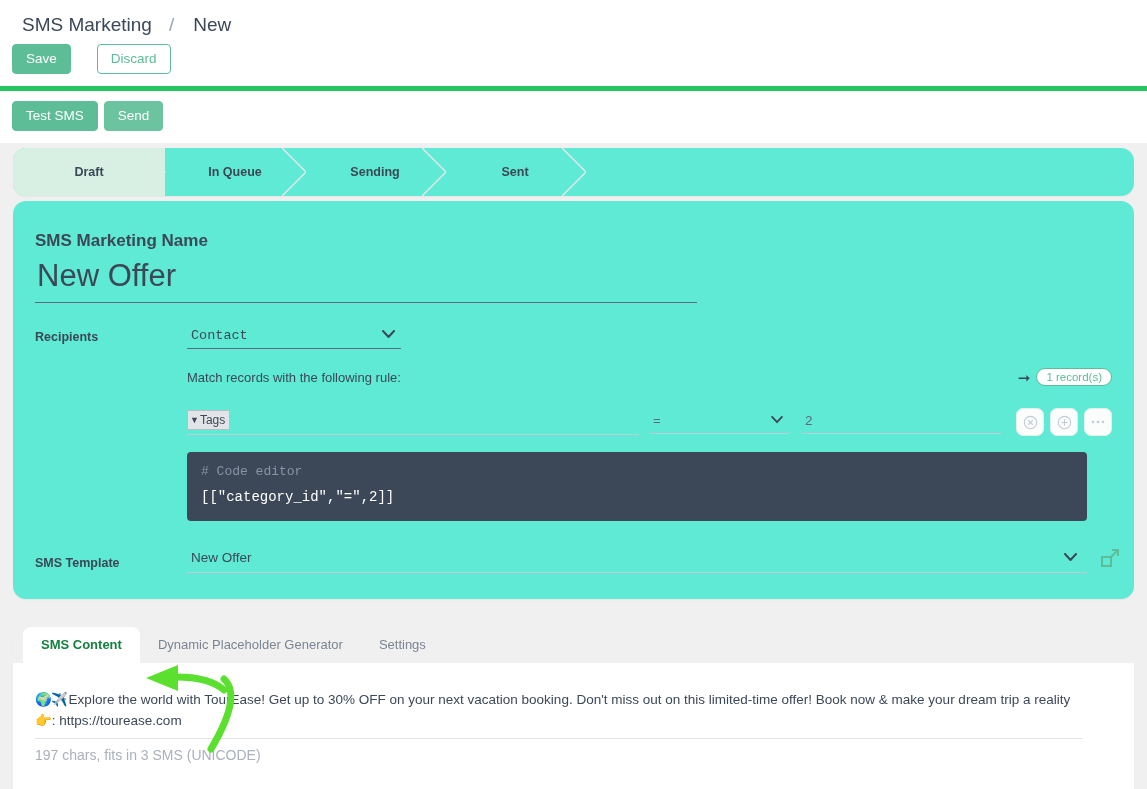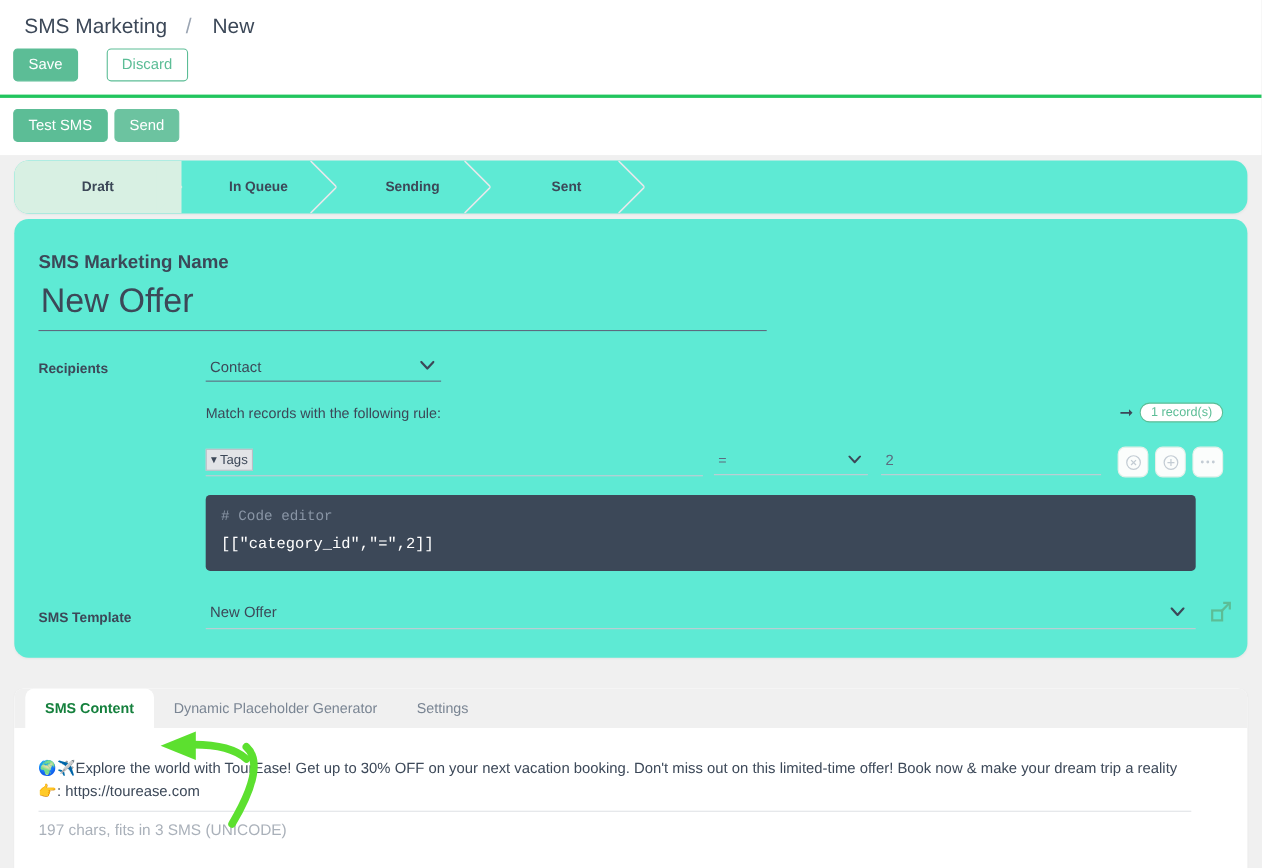--- a/index.html
+++ b/index.html
@@ -34,21 +34,21 @@
     padding: 8px 0 12px 12px;
     display: flex;
     align-items: center;
     gap: 6px;
   }
   .btn-row-2 {
     padding: 10px 0 12px 12px;
     display: flex;
     align-items: center;
     gap: 6px;
-    border-top: 3px solid #22c55e;
+    border-top: 5px solid #22c55e;
   }
   .btn {
     font-family: "Liberation Sans", sans-serif;
     font-size: 13.5px;
     border-radius: 4px;
     padding: 6px 13px;
     cursor: pointer;
     line-height: 1.2;
     border: 1px solid transparent;
     white-space: nowrap;
@@ -150,21 +150,21 @@
     width: 214px;
     border-bottom: 1px solid #5c6b7f;
   }
   .select-line select {
     appearance: none;
     -webkit-appearance: none;
     width: 100%;
     border: none;
     outline: none;
     background: transparent;
-    font-family: Liberation Sans, sans-serif;
+    font-family: Liberation Mono, monospace;
     font-size: 13.5px;
     color: #3c4858;
     padding: 3px 22px 5px 4px;
     cursor: pointer;
   }
   .chev {
     position: absolute;
     right: 6px;
     top: 5px;
     pointer-events: none;

